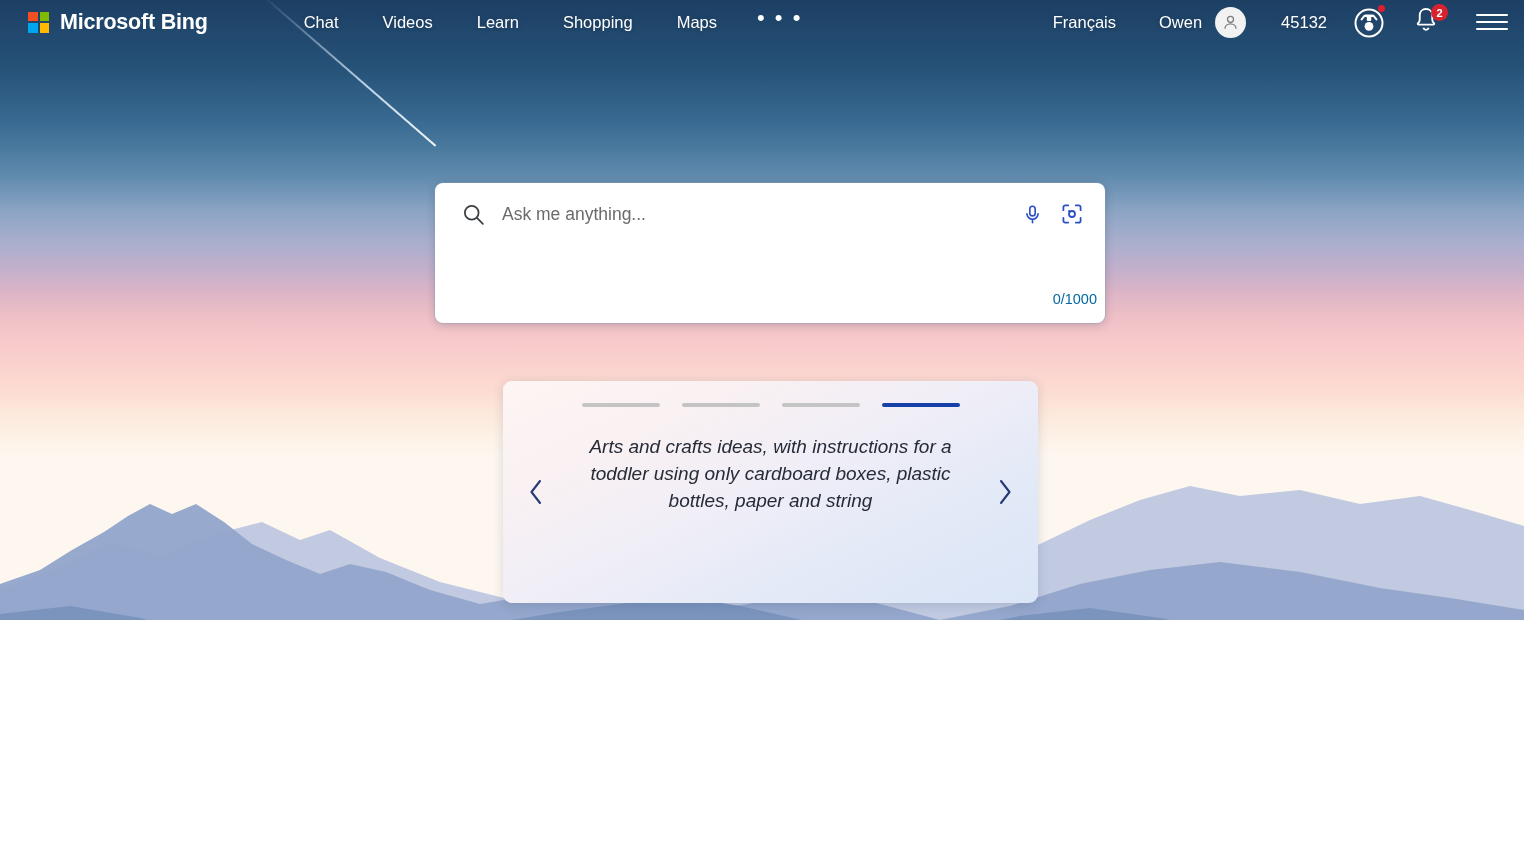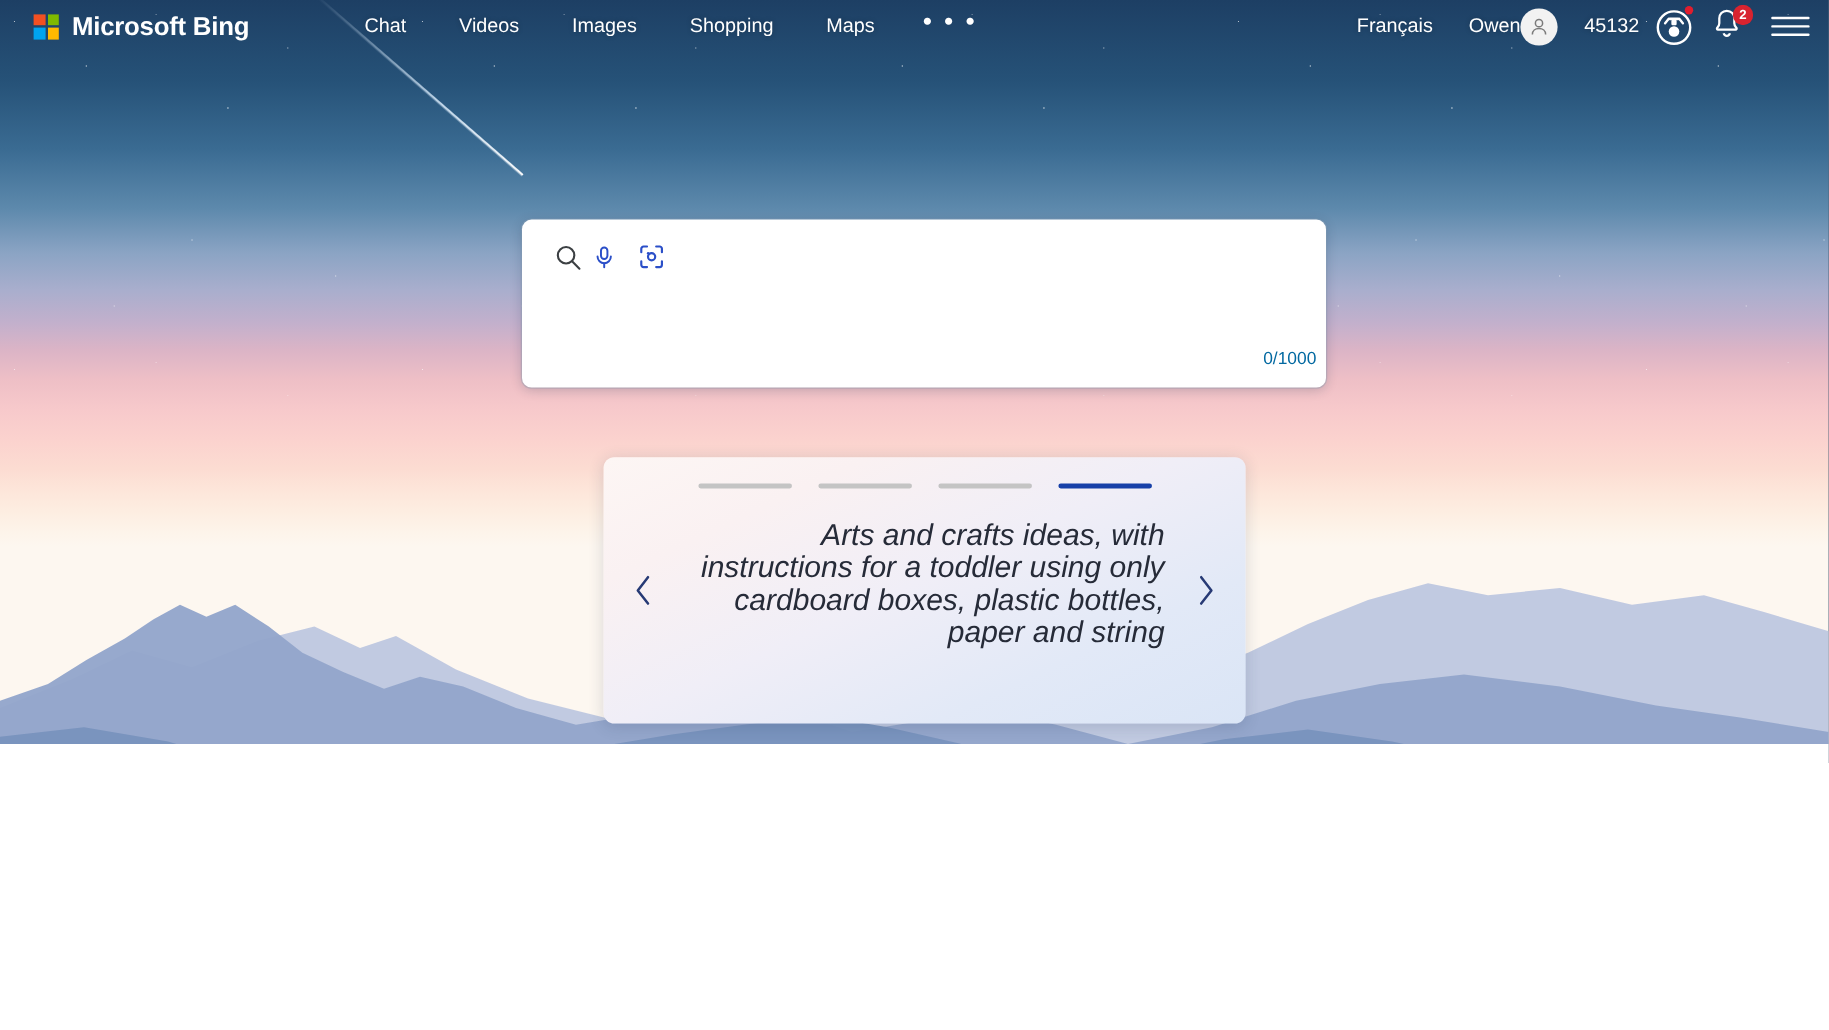--- a/index.html
+++ b/index.html
@@ -90,21 +90,21 @@
     color: #fff; font-size: 16.5px; padding: 4px 22px;
     white-space: nowrap; cursor: pointer;
     text-shadow: 0 0 4px rgba(0,0,0,.25);
   }
   .nav-more {
     color: #fff; font-size: 22px; letter-spacing: 2px;
     padding: 0 18px 8px; cursor: pointer; line-height: 10px;
   }
 
   .header-right {
-    margin-left: auto; display: flex; align-items: center; gap: 0;
+    margin-left: auto; display: flex; align-items: center; gap: 13px;
   }
   .hr-text {
     color: #fff; font-size: 16.5px; white-space: nowrap; cursor: pointer;
     text-shadow: 0 0 4px rgba(0,0,0,.25);
   }
   .lang { padding-right: 30px; }
   .user-name { }
   .avatar {
     width: 31px; height: 31px; border-radius: 50%;
     background: #f2f2f2; display: flex; align-items: center; justify-content: center;
@@ -170,22 +170,22 @@
   }
   .pips { position: absolute; left: 0; right: 0; top: 22px; display: flex; justify-content: center; gap: 22px; }
   .pip { width: 78px; height: 4px; border-radius: 2px; background: #c4c4c4; cursor: pointer; }
   .pip.active { background: #1740a8; }
 
   .promo-body {
     position: absolute; left: 50px; right: 50px; top: 52px; bottom: 0;
     display: flex; flex-direction: column; align-items: center;
   }
   .promo-text {
-    font-style: italic; font-size: 25px; line-height: 27px;
-    color: #262b38; text-align: right; max-width: 400px;
+    font-style: italic; font-size: 19px; line-height: 27px;
+    color: #262b38; text-align: center; max-width: 400px;
   }
   .promo-btns { display: flex; gap: 16px; margin-top: 25px; }
   .btn {
     border: none; cursor: pointer; border-radius: 22px;
     font-family: "Liberation Sans", sans-serif;
     font-size: 15.5px; font-weight: 700;
     height: 41px; padding: 0 26px;
     display: flex; align-items: center; justify-content: center;
     white-space: nowrap;
   }
@@ -252,21 +252,21 @@
         <i style="background:#7fba00"></i>
         <i style="background:#00a4ef"></i>
         <i style="background:#ffb900"></i>
       </div>
       <div class="brand-name">Microsoft Bing</div>
     </div>
 
     <div class="nav">
       <div class="nav-item">Chat</div>
       <div class="nav-item">Videos</div>
-      <div class="nav-item">Images</div>
+      <div class="nav-item">Learn</div>
       <div class="nav-item">Shopping</div>
       <div class="nav-item">Maps</div>
       <div class="nav-more">• • •</div>
     </div>
 
     <div class="header-right">
       <div class="hr-text lang">Français</div>
       <div class="hr-text user-name">Owen</div>
 
       <div class="avatar">
@@ -306,20 +306,21 @@
   </div>
 
   <div class="search-card">
     <div class="search-row">
       <span class="sc-icon">
         <svg width="25" height="25" viewBox="0 0 24 24">
           <circle cx="10.3" cy="10.3" r="6.6" fill="none" stroke="#3c4043" stroke-width="1.7"></circle>
           <path d="M15.3 15.3 L21 21" stroke="#3c4043" stroke-width="1.7" stroke-linecap="round"></path>
         </svg>
       </span>
+      <input class="search-input" type="text" placeholder="Ask me anything..." style="">
       <span class="sc-icon mic-btn">
         <svg width="23" height="23" viewBox="0 0 24 24">
           <rect x="9.2" y="3.4" width="5.6" height="10" rx="2.8" fill="none" stroke="#2b4fc8" stroke-width="1.7"></rect>
           <path d="M6.2 11.2c0 3.2 2.6 5.8 5.8 5.8s5.8-2.6 5.8-5.8" fill="none" stroke="#2b4fc8" stroke-width="1.7" stroke-linecap="round"></path>
           <path d="M12 17.2 V20.6" stroke="#2b4fc8" stroke-width="1.7" stroke-linecap="round"></path>
         </svg>
       </span>
       <span class="sc-icon lens-btn">
         <svg width="24" height="24" viewBox="0 0 24 24">
           <path d="M3.4 8.2V5.3a1.9 1.9 0 0 1 1.9-1.9h2.9" fill="none" stroke="#2b4fc8" stroke-width="1.8" stroke-linecap="round"></path>

